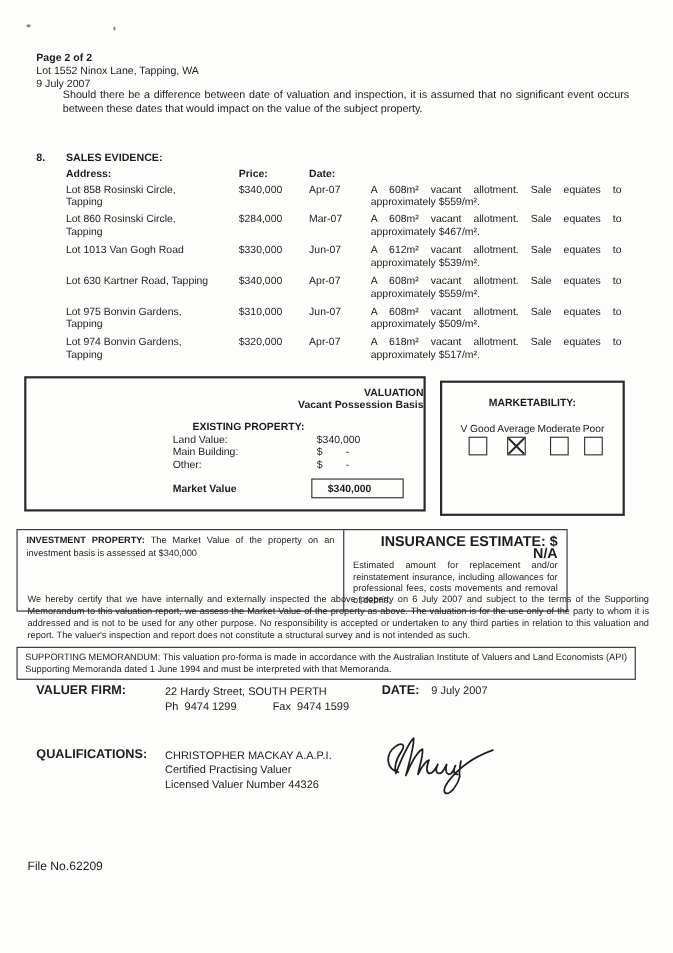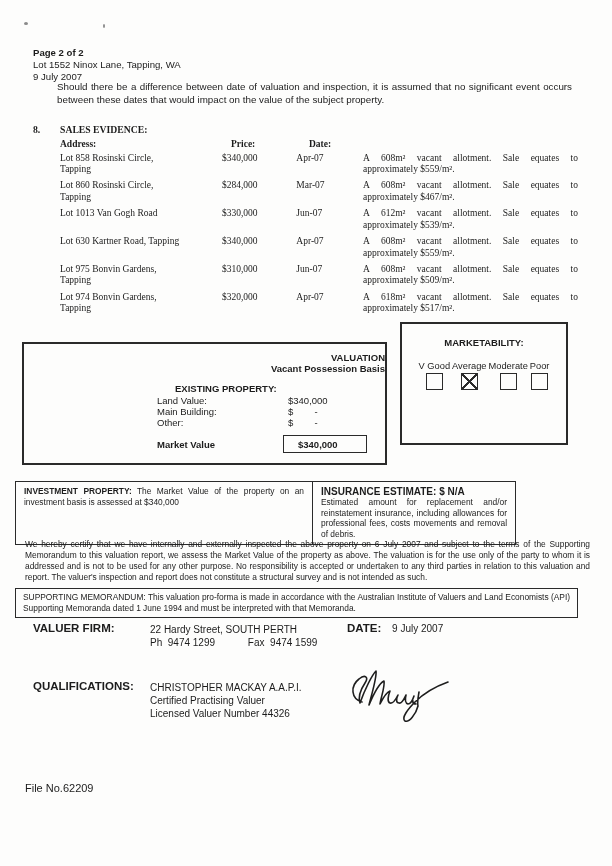--- a/index.html
+++ b/index.html
@@ -19,25 +19,25 @@
 
   
   .doc-header { position:absolute; left:33px; top:47px; font-size:9.6px; line-height:11.8px; }
 
   .intro {
     position:absolute; left:57px; top:80px; width:515px; margin:0;
     font-size:9.8px; line-height:13px; text-align:justify;
   }
 
   
-  .sales { position:absolute; left:33px; top:124px; width:545px;font-family:Liberation Serif, serif; }
+  .sales { position:absolute; left:33px; top:138px; width:545px; }
   .sales-heading { font-size:9.7px; }
   .sales-heading .num { display:inline-block; width:27px; }
   .stable { margin-left:27px; margin-top:4px; font-size:9.5px; line-height:11.6px; }
-  .trow { display:flex; margin-bottom:4.6px;gap:14px; }
+  .trow { display:flex; margin-bottom:4.6px; }
   .c-addr { width:157px; white-space:pre-line; }
   .c-price { width:64px; }
   .c-date { width:56px; }
   .c-comm { width:228px; text-align:justify; }
   .thead .c-addr, .thead .c-price, .thead .c-date, .thead .c-comm { font-weight:bold; }
   .thead { margin-bottom:2px; }
 
   
   .valbox {
     position:absolute; left:22px; top:342px; width:365px; height:123px;
@@ -47,21 +47,21 @@
   .valbox .ep-head { margin-left:151px; margin-top:9px; font-weight:bold; }
   .vrow { margin-left:133px; display:flex;gap:26px; }
   .vrow .vlabel { width:105px; }
   .mvrow { margin-left:133px; margin-top:7px; display:flex; align-items:center;gap:36px; }
   .mvrow .mvlabel { width:90px; font-weight:bold; }
   .mv-valuebox {
     border:1.4px solid #2a2a2a; width:68px; padding:2.5px 0 2.5px 14px; font-weight:bold;
   }
 
   .marketbox {
-    position:absolute; left:400px; top:322px; width:168px; height:123px;
+    position:absolute; left:400px; top:346px; width:168px; height:123px;
     border:2px solid #2a2a2a; box-sizing:border-box; text-align:center; font-size:9.3px;
   }
   .marketbox .mtitle { margin-top:13px; font-weight:bold; font-size:9.5px; }
   .opts { margin-top:13px; display:flex; justify-content:center; align-items:flex-start; }
   .opt { display:flex; flex-direction:column; align-items:center; padding:0 1px; }
   .opt .olabel { white-space:nowrap; }
   .checkbox {
     width:15px; height:15px; border:1.4px solid #2a2a2a; margin-top:2px; background:#fdfdfc;
   }
   .checkbox.checked {
@@ -71,21 +71,21 @@
   }
 
   
   .invbox {
     position:absolute; left:15px; top:481px; width:501px;
     border:1.6px solid #2a2a2a; box-sizing:border-box; display:flex;
     font-size:8.4px; line-height:10.6px;
   }
   .inv-cell { width:297px; border-right:1.6px solid #2a2a2a; box-sizing:border-box; padding:4px 8px 5px 8px; text-align:justify; }
   .ins-cell { flex:1; padding:4px 8px 5px 8px; text-align:justify; }
-  .ins-title { font-weight:bold; font-size:10px; line-height:11px; text-align:left; }
+  .ins-title { font-weight:bold; font-size:13px; line-height:11px; text-align:right; }
   .inline-title { font-weight:bold; }
 
   .certify {
     position:absolute; left:25px; top:539px; width:565px; margin:0;
     font-size:8.4px; line-height:10.9px; text-align:justify;
   }
 
   .memobox {
     position:absolute; left:15px; top:588px; width:563px; box-sizing:border-box;
     border:1.4px solid #2a2a2a; padding:3px 7px 4px 7px;

